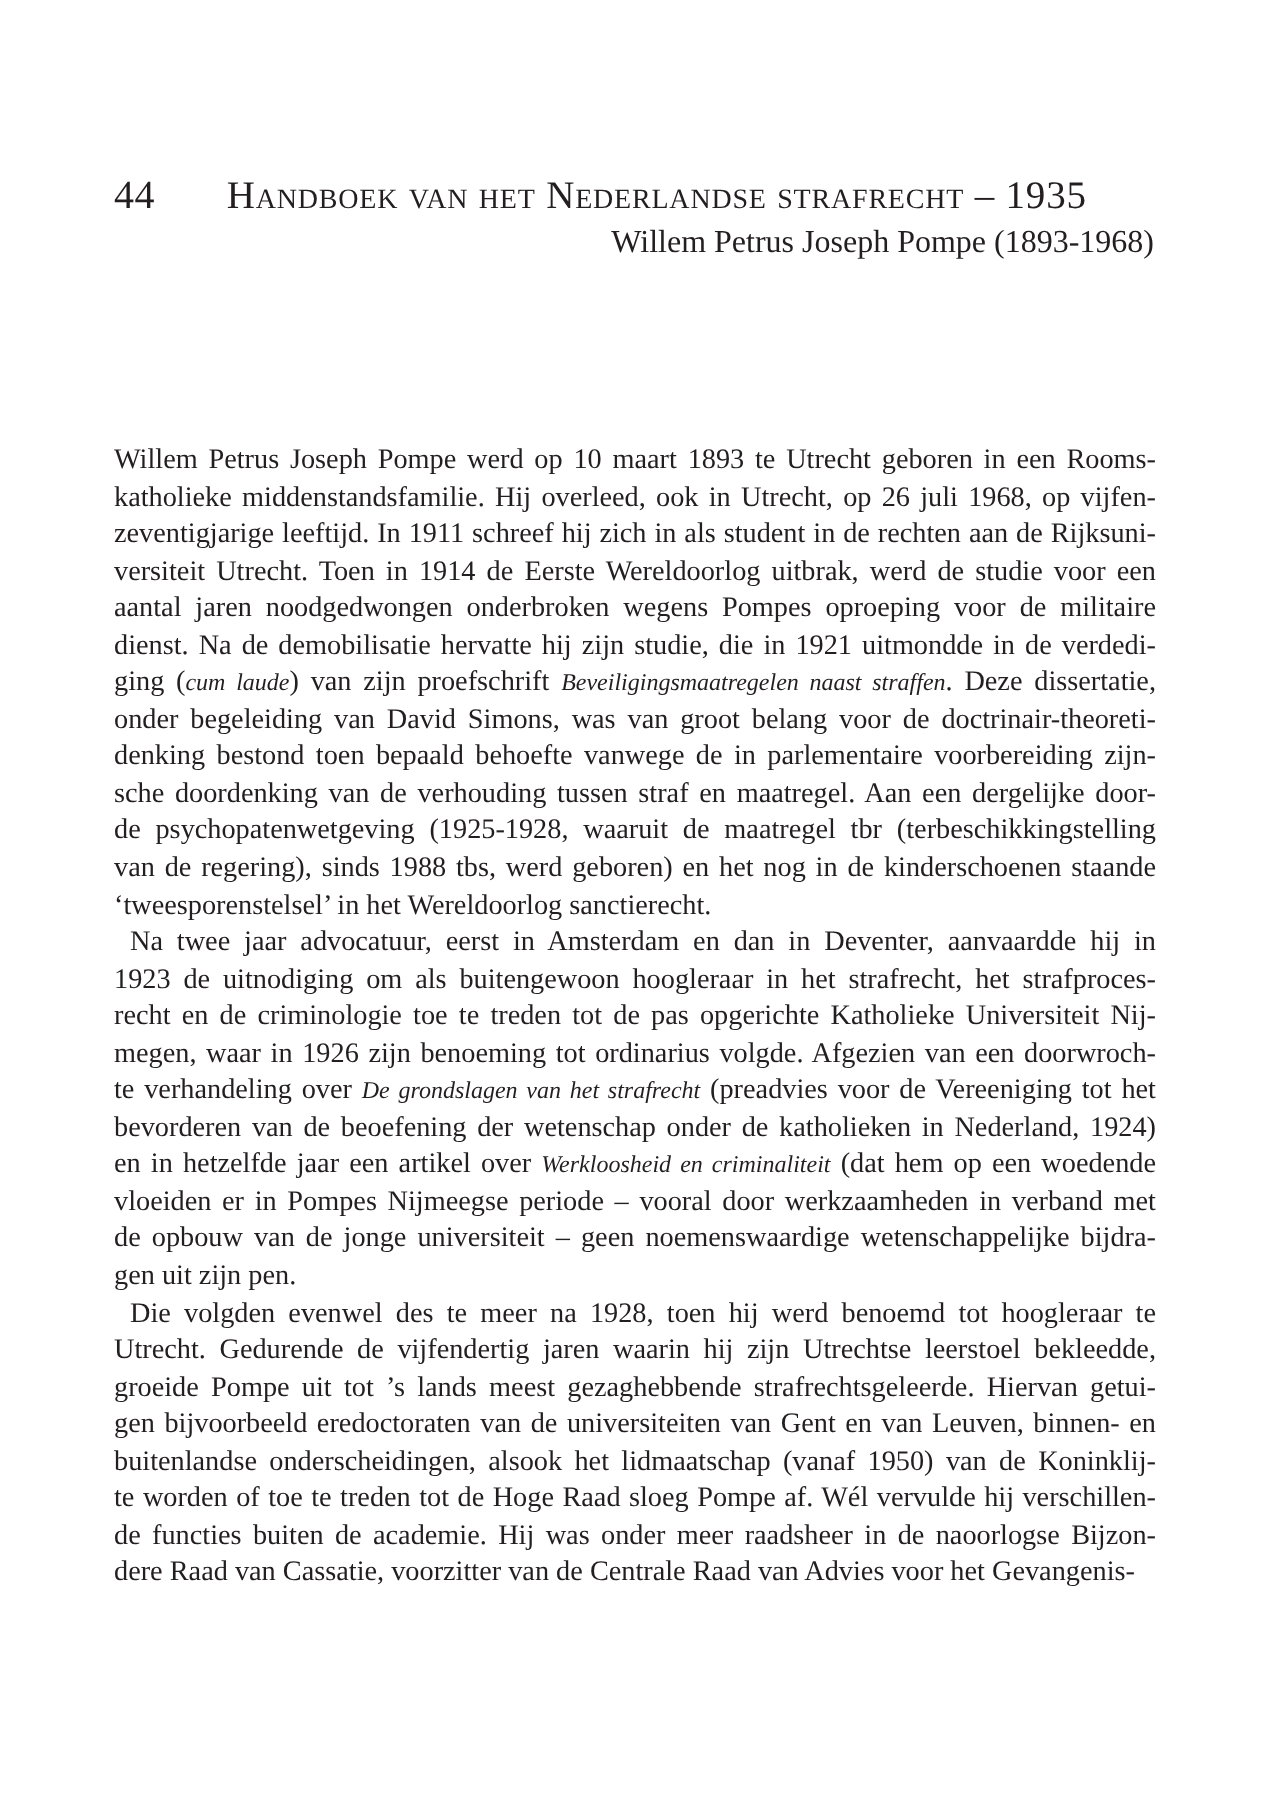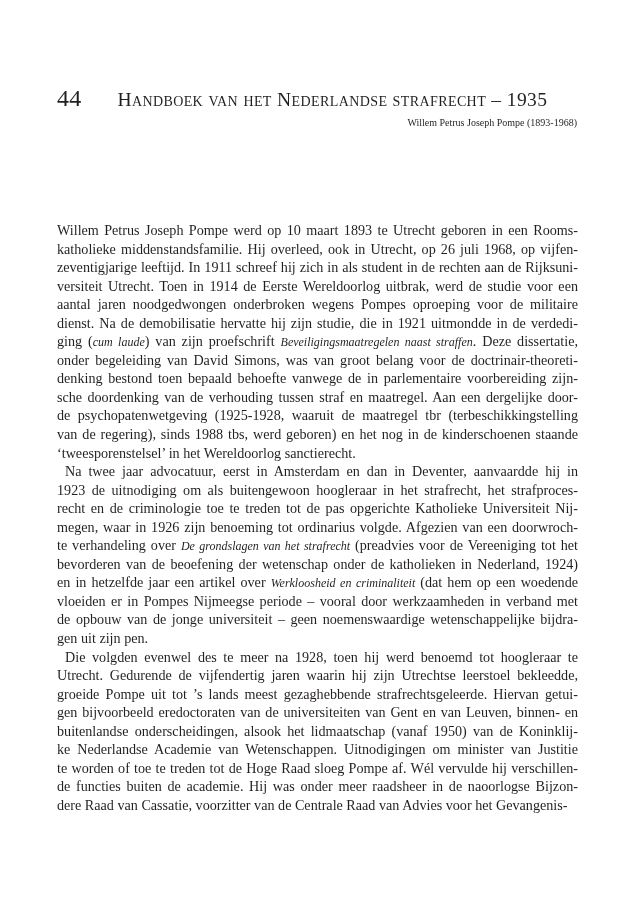--- a/index.html
+++ b/index.html
@@ -30,31 +30,31 @@
     }
     .heading-line {
       display: flex;
       align-items: baseline;
       white-space: nowrap;
       font-size: 19.5px;
       line-height: 24px;
       letter-spacing: 0.2px;
     }
     .page-number {
-      font-size: 24px;
+      font-size: 20px;
       margin-right: 16px;
     }
     .chapter-title {
       font-variant: small-caps;
       letter-spacing: 0.4px;
       margin-left: 20px;
     }
     .subtitle {
       text-align: right;
-      font-size: 10px;
+      font-size: 16px;
       line-height: 20px;
       margin-top: 1px;
       padding-right: 0px;
     }
     .body-text {
       position: absolute;
       left: 57px;
       top: 221px;
       width: 521px;
       font-size: 14.15px;
@@ -183,23 +183,20 @@
         <div class="line">
           <span class="line-inner"><span>groeide Pompe uit tot ’s lands meest gezaghebbende strafrechtsgeleerde. Hiervan getui-</span></span>
         </div>
         <div class="line">
           <span class="line-inner"><span>gen bijvoorbeeld eredoctoraten van de universiteiten van Gent en van Leuven, binnen- en</span></span>
         </div>
         <div class="line">
           <span class="line-inner"><span>buitenlandse onderscheidingen, alsook het lidmaatschap (vanaf 1950) van de Koninklij-</span></span>
         </div>
         <div class="line">
-          <span class="line-inner"><span>ke Nederlandse Academie van Wetenschappen. Uitnodigingen om minister van Justitie</span></span>
-        </div>
-        <div class="line">
           <span class="line-inner"><span>te worden of toe te treden tot de Hoge Raad sloeg Pompe af. Wél vervulde hij verschillen-</span></span>
         </div>
         <div class="line">
           <span class="line-inner"><span>de functies buiten de academie. Hij was onder meer raadsheer in de naoorlogse Bijzon-</span></span>
         </div>
         <div class="line last">
           <span class="line-inner"><span>dere Raad van Cassatie, voorzitter van de Centrale Raad van Advies voor het Gevangenis-</span></span>
         </div>
       </div>
     </div>

